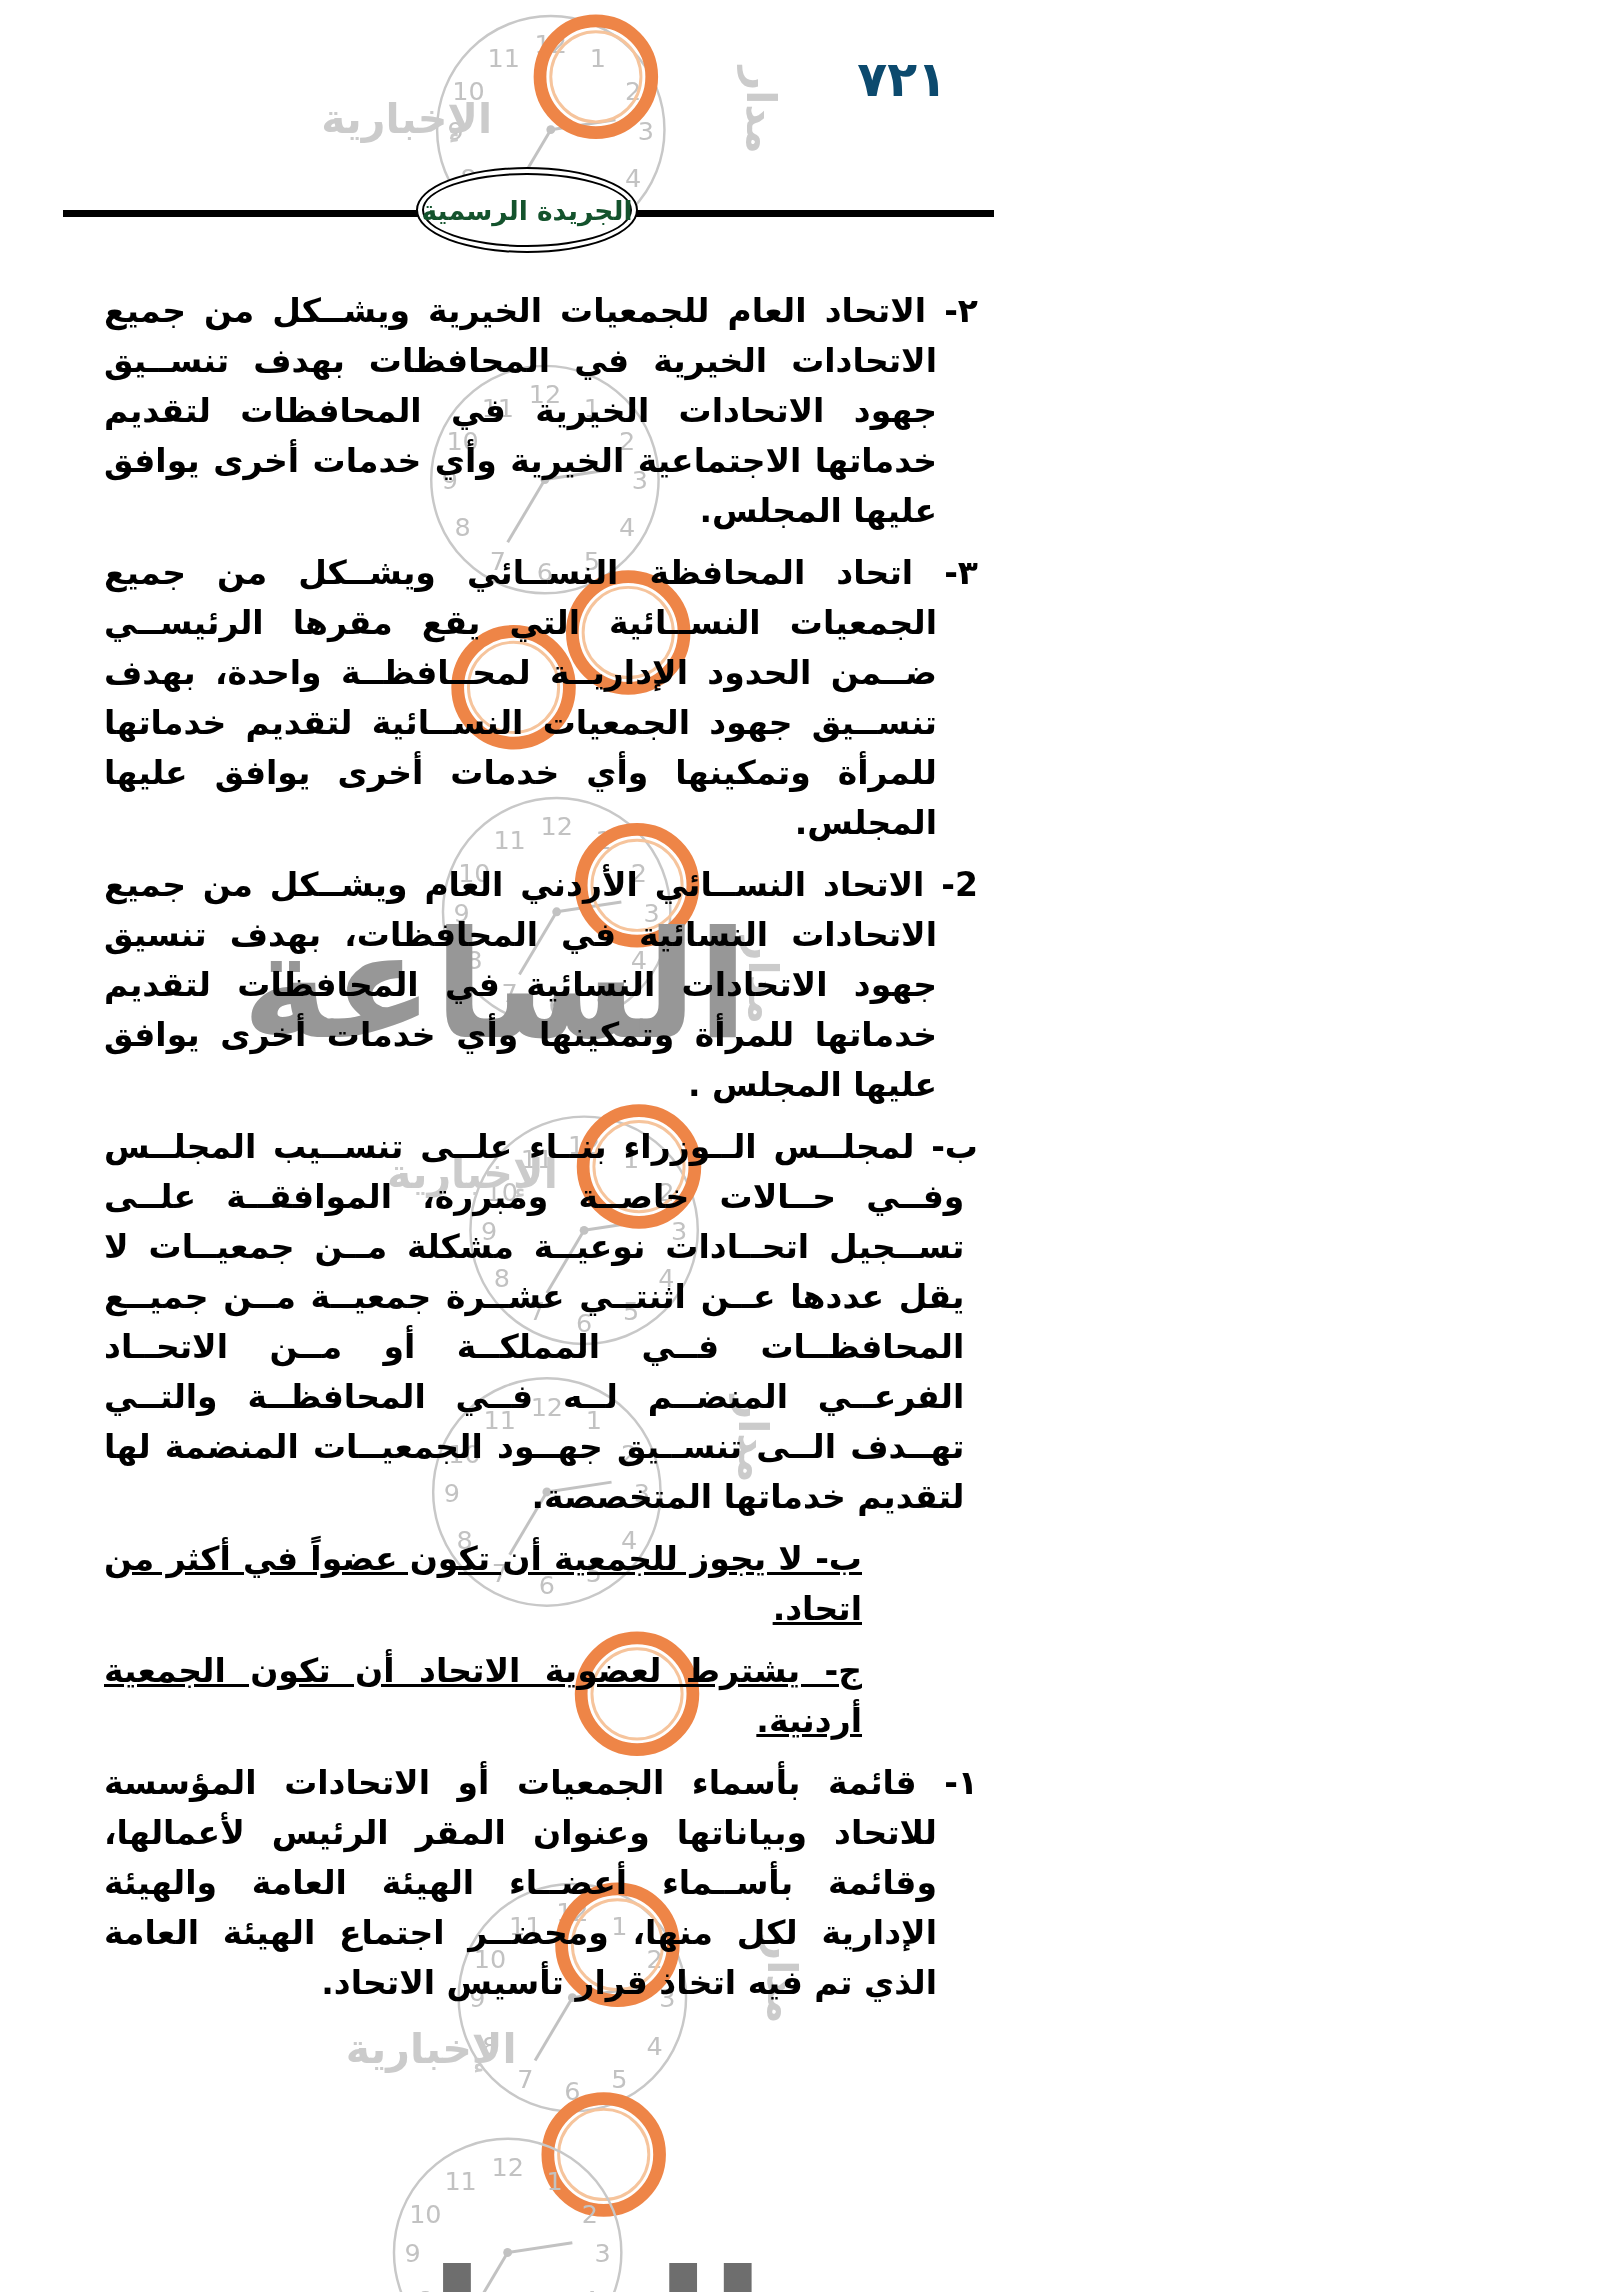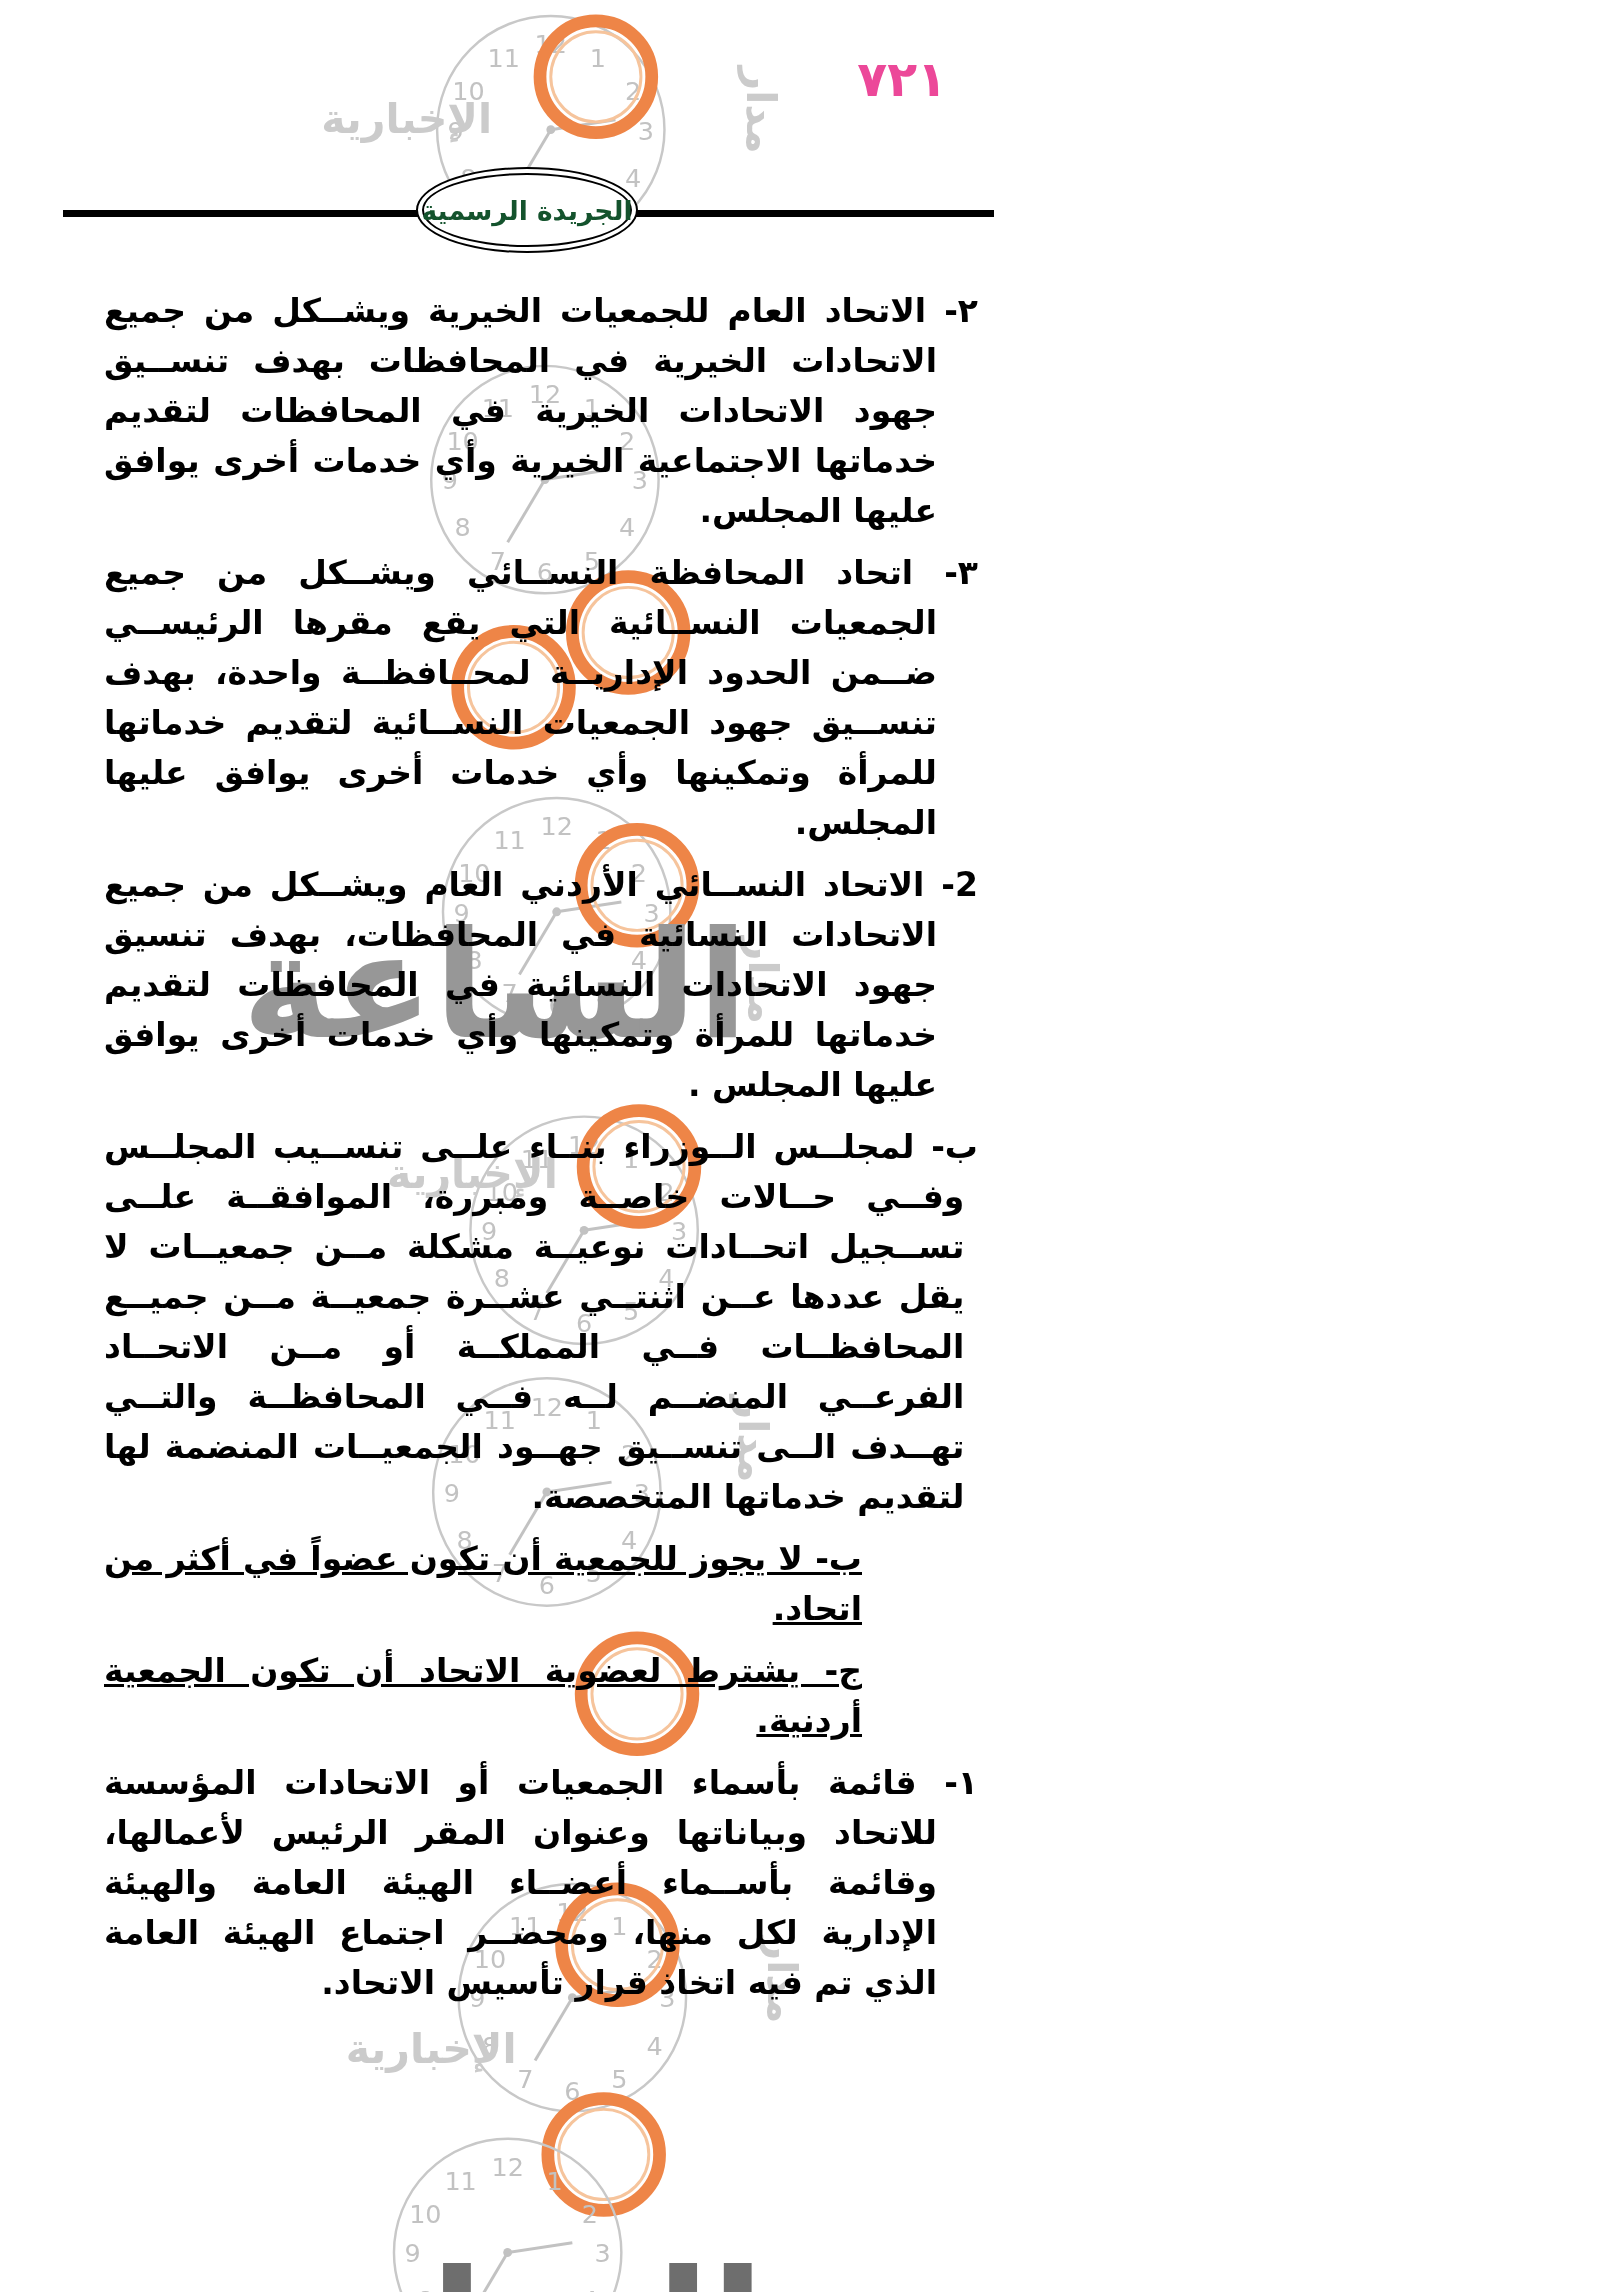--- a/index.html
+++ b/index.html
@@ -7,21 +7,21 @@
   .page{position:relative;width:1621px;height:2293px;background:#ffffff;overflow:hidden;margin:0 auto;direction:rtl;}
 
   
   .wm{position:absolute;top:0;left:0;z-index:0;pointer-events:none;}
   .wm-num{font-size:26px;fill:#c2c2c2;font-weight:400;font-family:"DejaVu Sans",sans-serif;}
   .wm-label{font-size:42px;fill:#cbcbcb;font-weight:700;font-family:"DejaVu Sans",sans-serif;}
   .wm-logo{font-size:152px;fill:#979797;font-weight:700;font-family:"DejaVu Sans",sans-serif;}
   .wm-logo-dark{font-size:162px;fill:#6e6e6e;font-weight:700;font-family:"DejaVu Sans",sans-serif;}
 
   
-  .page-number{position:absolute;top:51px;right:674px;z-index:3;font-size:49px;font-weight:700;color:#ec4899;letter-spacing:2.9px;}
+  .page-number{position:absolute;top:51px;right:674px;z-index:3;font-size:49px;font-weight:700;color:#0c4a6e;letter-spacing:2.9px;}
   .rule{position:absolute;top:210px;left:63px;width:931px;height:6.9px;background:#000;z-index:1;}
   .oval{position:absolute;top:167px;left:416px;width:218px;height:82px;background:#fff;border:2.9px solid #000;border-radius:50%;z-index:2;display:flex;align-items:center;justify-content:center;}
   .oval-inner{position:absolute;inset:3.9px;border:2px solid #000;border-radius:50%;}
   .oval-text{position:relative;font-size:26.5px;font-weight:700;color:#14532d;white-space:nowrap;}
 
   
   .content{position:absolute;top:274px;right:631px;width:898px;z-index:2;color:#000;
            font-size:33px;line-height:50px;font-weight:700;text-align:justify;text-justify:inter-word;}
   .content p{margin:12px;}
   .item{padding-right:41px;text-indent:-41px;}

